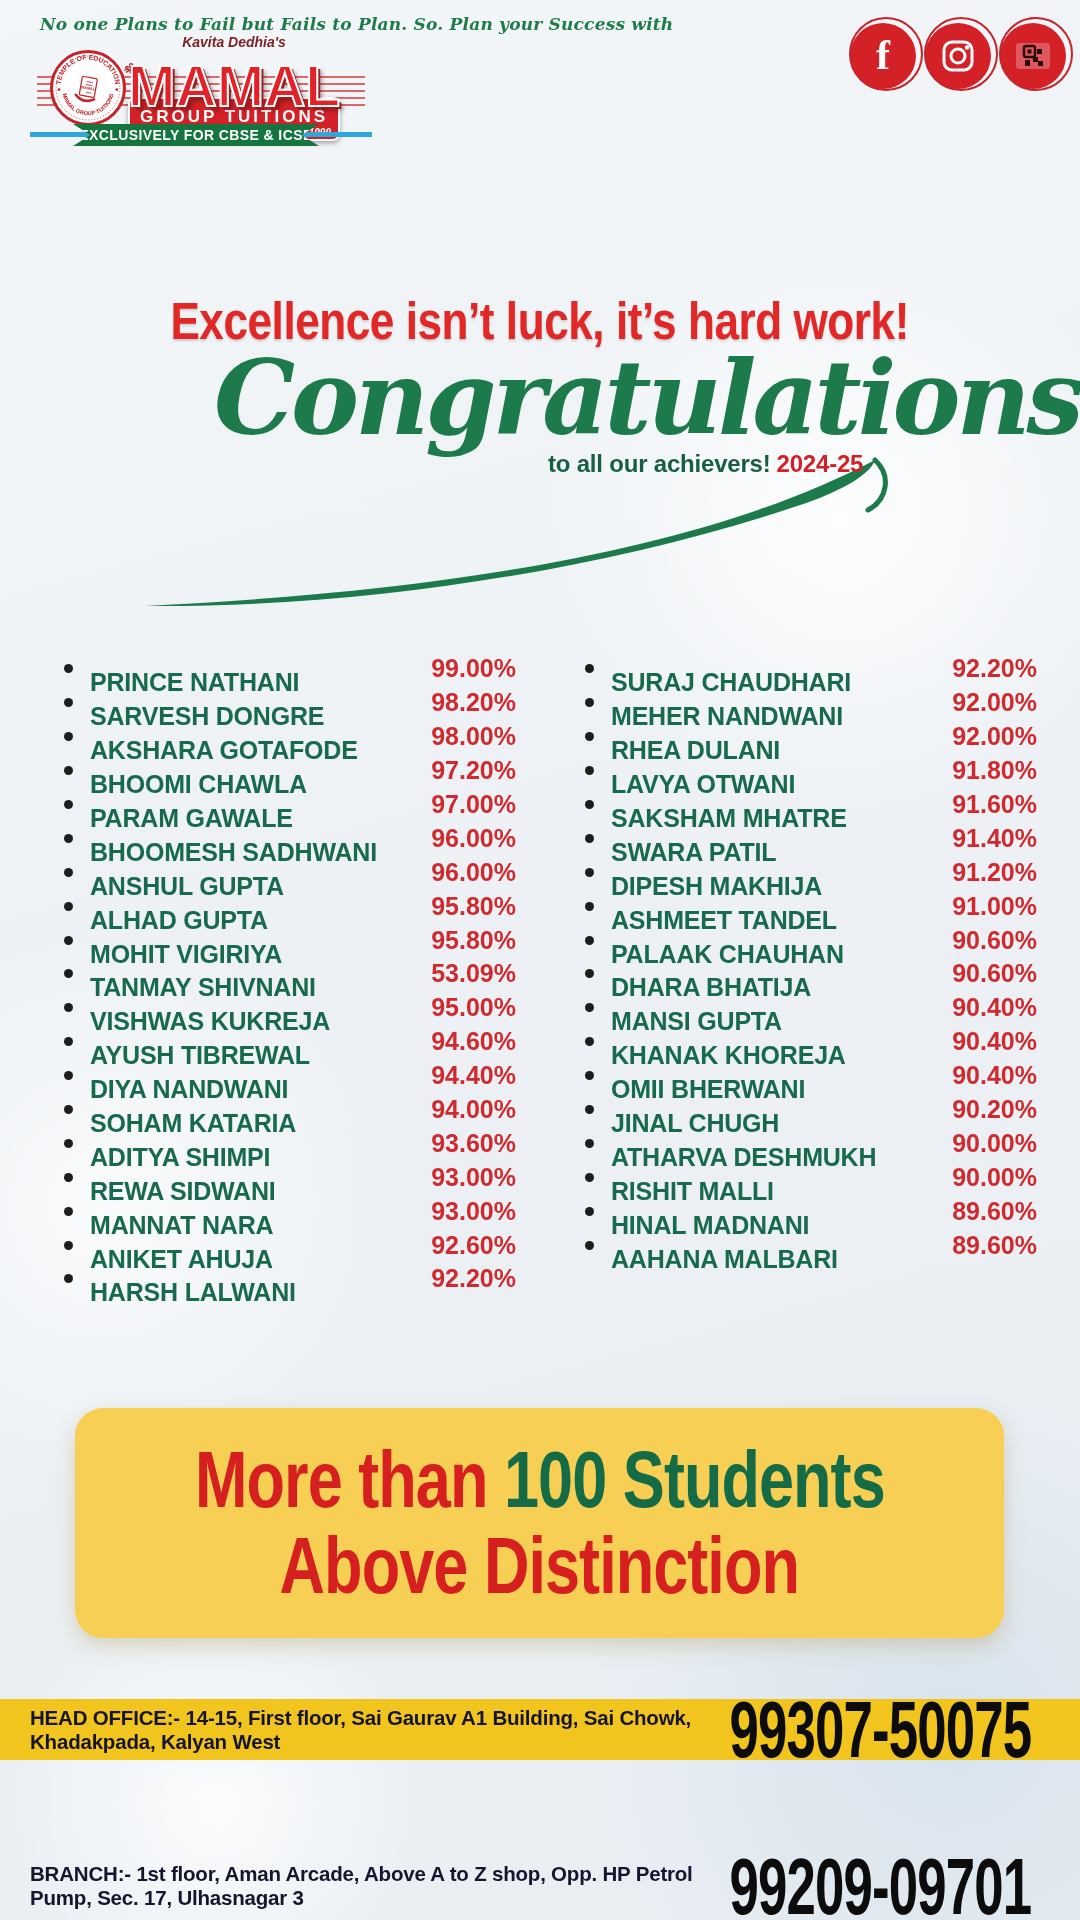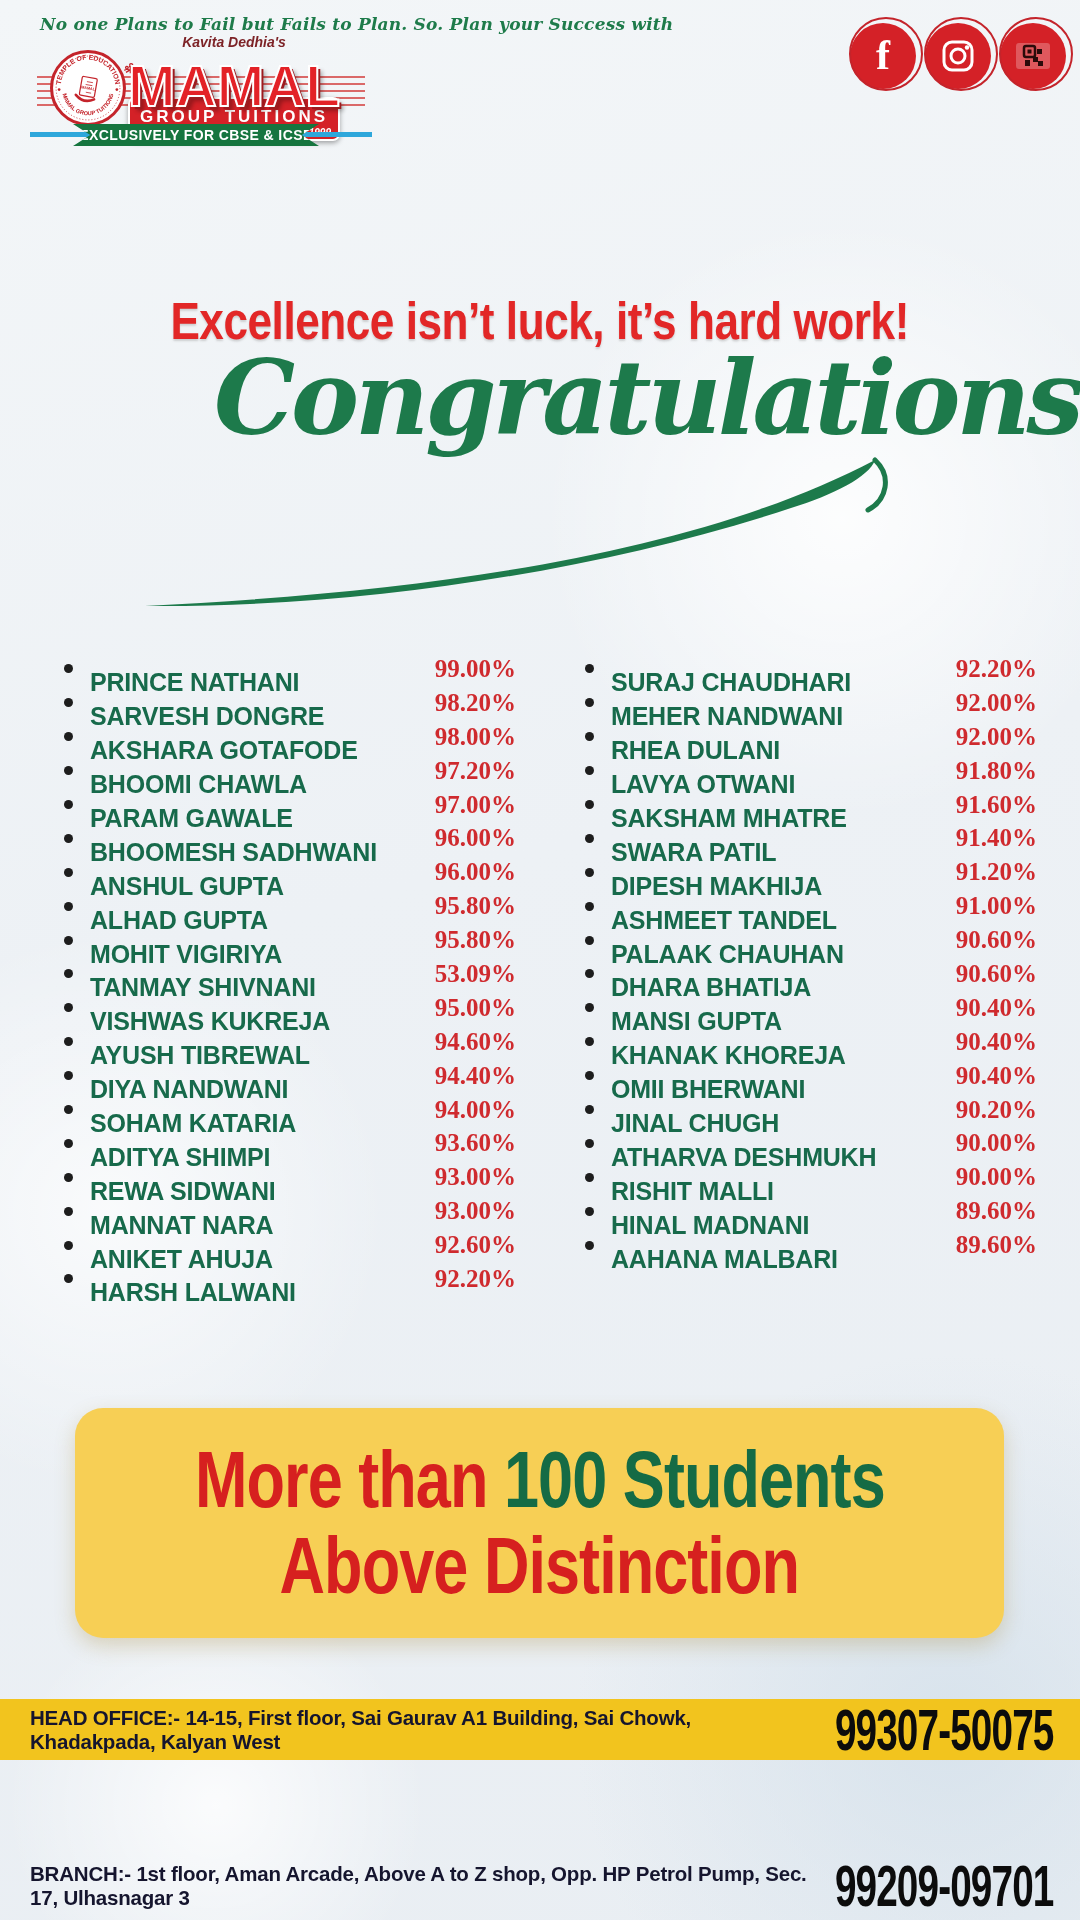--- a/index.html
+++ b/index.html
@@ -50,35 +50,35 @@
   .subline{position:absolute;left:548px;top:450px;font-size:24px;font-weight:700;letter-spacing:-.2px;z-index:2;}
   .subline .g{color:#1760440;color:#175e43;}
   .subline .y{color:#d32027;margin-left:6px;}
   
   .col{position:absolute;top:652px;width:452px;}
   .col-left{left:64px;}
   .col-right{left:585px;}
   .row{display:flex;align-items:center;height:33.9px;}
   .dot{width:9px;height:9px;border-radius:50%;background:#1d1d1d;margin-right:17px;flex:0 0 auto;}
   .nm{flex:1;font-size:25px;font-weight:700;color:#176a4b;letter-spacing:-.2px;white-space:nowrap;margin-top:28px;}
-  .pct{font-size:25px;font-weight:700;color:#cf2a2e;text-align:right;white-space:nowrap;font-family:Liberation Serif, serif;}
+  .pct{font-size:25px;font-weight:700;color:#cf2a2e;text-align:right;white-space:nowrap;}
   
   .banner{position:absolute;left:75px;top:1408px;width:929px;height:230px;background:#f7cf55;
     border-radius:28px;box-shadow:0 8px 20px rgba(170,140,60,.30);
     display:flex;flex-direction:column;align-items:center;justify-content:center;text-align:center;}
   .banner .ln{font-size:67px;font-weight:700;letter-spacing:-1px;line-height:86px;white-space:nowrap;}
   .banner .cy{display:inline-block;transform:scale(.94,1.18);}
   .bred{color:#d6201f;}
   .bgreen{color:#156b45;}
   
   .foot{position:absolute;left:0;width:1080px;display:flex;align-items:center;}
   .foot-office{top:1699px;height:61px;background:#f2c41e;align-items:center;}
   .foot-branch{top:1852px;height:68px;background:transparent;}
   .addr{flex:1;padding-left:30px;font-size:20.5px;font-weight:700;color:#15152e;letter-spacing:-.2px;}
-  .phone{padding-right:12px;font-size:44px;font-weight:700;color:#0c0c0c;white-space:nowrap;}
+  .phone{padding-right:28px;font-size:60px;font-weight:700;color:#0c0c0c;white-space:nowrap;}
   .phone .cy{display:inline-block;transform:scale(.88,1.32);letter-spacing:-1px;}
 </style>
 </head>
 <body>
 
 <div class="page">
 
   <div class="tagline">No one Plans to Fail but Fails to Plan. So. Plan your Success with</div>
 
   <div class="pinstripes"></div>
@@ -149,20 +149,23 @@
     <span class="cy">Excellence isn’t luck, it’s hard work!</span>
   </div>
   <div class="congrats">Congratulations</div>
   <svg class="swoosh" width="770" height="170" viewBox="0 0 770 170">
     <path fill="#1d7a4b" d="M 10 158
       C 295 144, 562 106, 740 12
       C 734 29, 698 47, 656 60
       C 468 122, 228 160, 10 158 Z"></path>
     <path fill="none" stroke="#1d7a4b" stroke-width="5" stroke-linecap="round" d="M 740 12 C 757 28, 752 52, 733 62"></path>
   </svg>
+  <div class="subline">
+    <span class="g">to all our achievers!</span><span class="y">2024-25</span>
+  </div>
 
   <div class="col col-left">
       <div class="row">
         <span class="dot"></span>
         <span class="nm">PRINCE NATHANI</span>
         <span class="pct">99.00%</span>
       </div>
       <div class="row">
         <span class="dot"></span>
         <span class="nm">SARVESH DONGRE</span>

